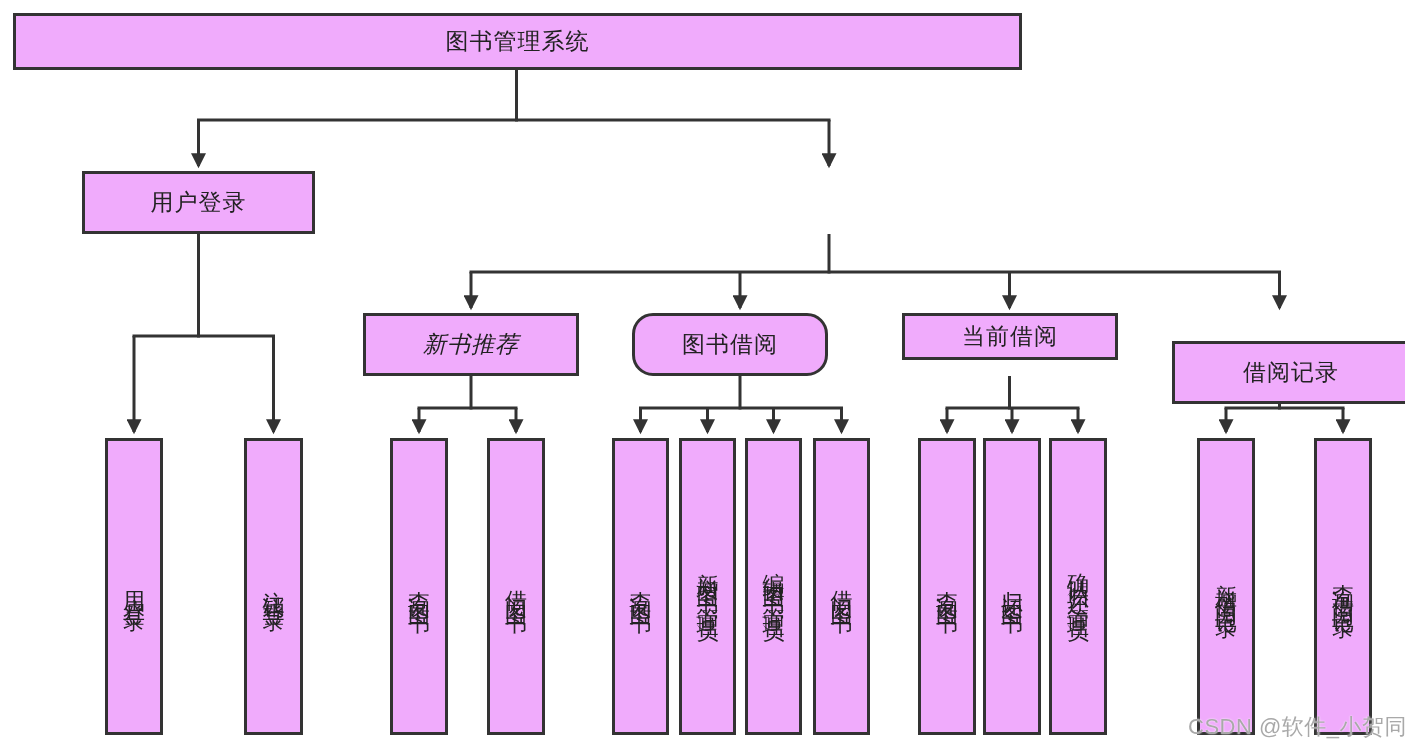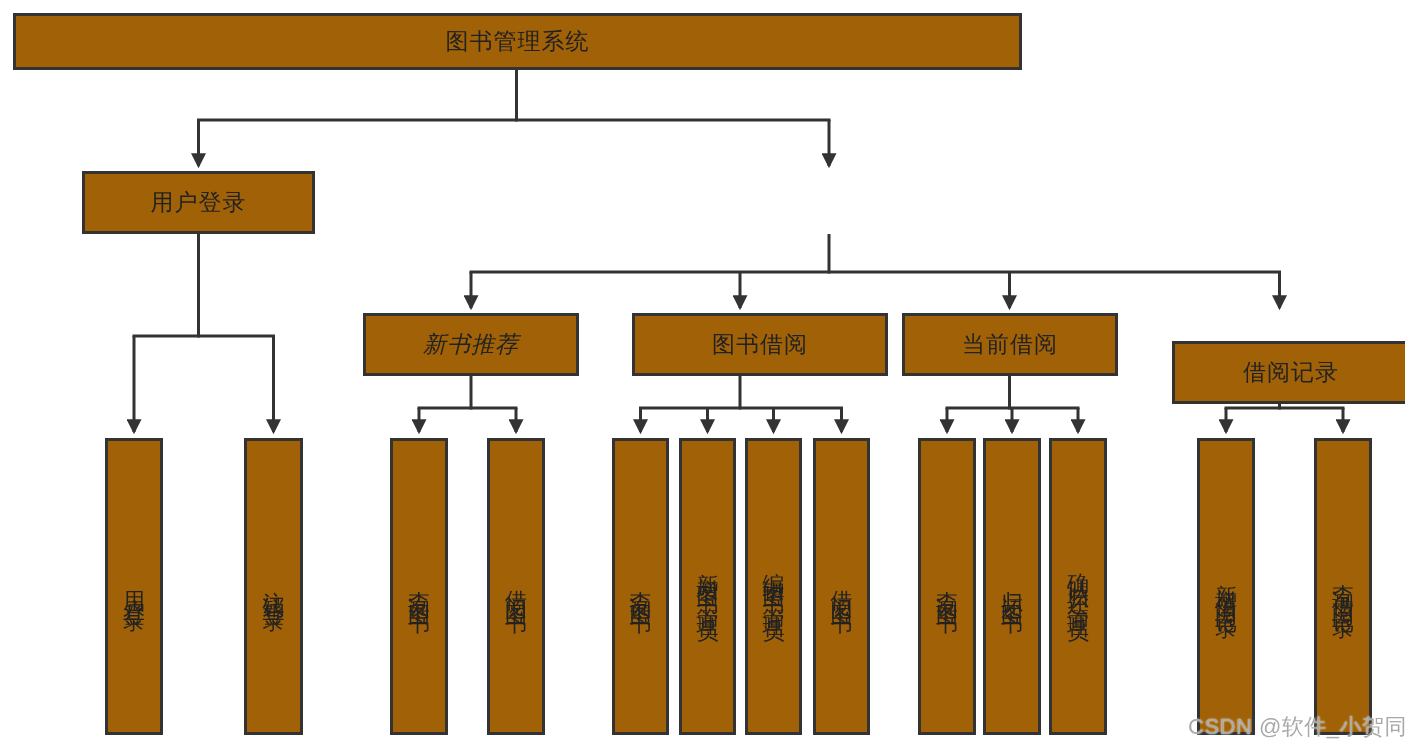--- a/index.html
+++ b/index.html
@@ -16,21 +16,21 @@
     font-family: "Liberation Sans", "DejaVu Sans", sans-serif;
   }
   .wires {
     position: absolute;
     left: 0; top: 0;
     width: 1405px; height: 747px;
   }
   .box {
     position: absolute;
     box-sizing: border-box;
-    background: #a16207;
+    background: #f0abfc;
     border: 3px solid #333333;
     color: #222222;
     display: flex;
     align-items: center;
     justify-content: center;
   }
   .box.h {
     font-size: 23px;
     letter-spacing: 1px;
     white-space: nowrap;
@@ -107,22 +107,22 @@
       <line x1="1226" y1="408" x2="1226" y2="432" marker-end="url(#arrow)"></line>
       <line x1="1343" y1="408" x2="1343" y2="432" marker-end="url(#arrow)"></line>
     </g>
   </svg>
 
   <div class="box h" style="left:13px; top:13px; width:1009px; height:57px;">图书管理系统</div>
 
   <div class="box h" style="left:82px; top:171px; width:233px; height:63px;">用户登录</div>
 
   <div class="box h" style="left:363px; top:313px; width:216px; height:63px;font-style:italic;">新书推荐</div>
-  <div class="box h" style="left:632px; top:313px; width:256px; height:63px;">图书借阅</div>
-  <div class="box h" style="left:902px; top:313px; width:216px; height:63px;">当前借阅</div>
+  <div class="box h" style="left:632px; top:313px; width:196px; height:63px;border-radius:21px;">图书借阅</div>
+  <div class="box h" style="left:902px; top:313px; width:216px; height:47px;">当前借阅</div>
   <div class="box h" style="left:1172px; top:313px; width:238px; height:63px;margin-top:28px;">借阅记录</div>
 
   <div class="box v" style="left:105px; top:438px; width:58px; height:297px;">
     <span>用户登录</span>
   </div>
   <div class="box v" style="left:244px; top:438px; width:59px; height:297px;">
     <span>注销登录</span>
   </div>
 
   <div class="box v" style="left:390px; top:438px; width:58px; height:297px;">

